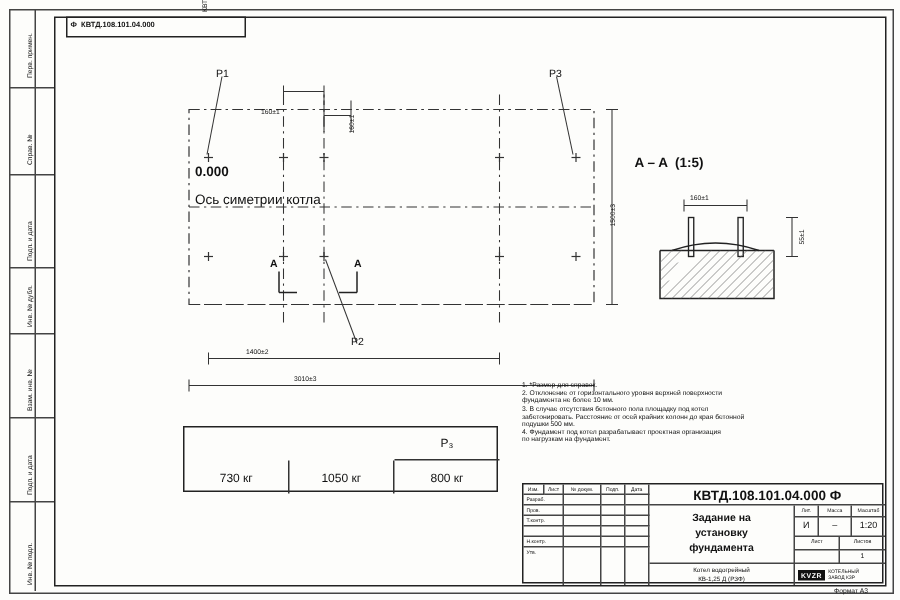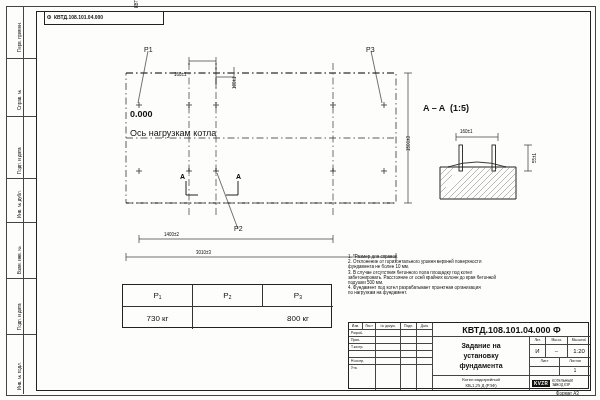--- a/index.html
+++ b/index.html
@@ -136,21 +136,21 @@
         <line x1="322" y1="40" x2="322" y2="170"></line>
         <line x1="318" y1="40" x2="326" y2="40"></line>
         <line x1="318" y1="170" x2="326" y2="170"></line>
       </g>
     </svg>
 
     <span class="txt md" style="left:108px;top:35px;">P1</span>
     <span class="txt md" style="left:330px;top:35px;">P3</span>
     <span class="txt md" style="left:198px;top:214px;">P2</span>
     <span class="txt lg b" style="left:94px;top:98px;">0.000</span>
-    <span class="txt lg" style="left:94px;top:117px;">Ось нагрузкам котла</span>
+    <span class="txt lg" style="left:94px;top:117px;">Ось симетрии котла</span>
     <span class="txt md b" style="left:144px;top:162px;">A</span>
     <span class="txt md b" style="left:200px;top:162px;">A</span>
 
     <span class="txt xs" style="left:138px;top:61px;">160±1</span>
     <span class="txt xs rot" style="left:196px;top:78px;">160±1</span>
     <span class="txt xs" style="left:128px;top:221px;">1400±2</span>
     <span class="txt xs" style="left:160px;top:239px;">3010±3</span>
     <span class="txt xs rot" style="left:370px;top:140px;">1500±3</span>
 
     <span class="txt lg b" style="left:387px;top:92px;">A – A  (1:5)</span>
@@ -205,24 +205,23 @@
       <div class="txt xs" style="position:static;display:block;">фундамента не более 10 мм.</div>
       <div class="txt xs" style="position:static;display:block;">3. В случае отсутствия бетонного пола площадку под котел</div>
       <div class="txt xs" style="position:static;display:block;">забетонировать. Расстояние от осей крайних колонн до края бетонной</div>
       <div class="txt xs" style="position:static;display:block;">подушки 500 мм.</div>
       <div class="txt xs" style="position:static;display:block;">4. Фундамент под котел разрабатывает проектная организация</div>
       <div class="txt xs" style="position:static;display:block;">по нагрузкам на фундамент.</div>
     </div>
   </div>
 
   <div id="ptable">
-    <div class="pc" style="left:0;top:0;width:70px;height:22px;">P₁</div>
-    <div class="pc" style="left:70px;top:0;width:70px;height:22px;">P₂</div>
     <div class="pc" style="left:140px;top:0;width:70px;height:22px;border-right:none;">P₃</div>
     <div class="pc" style="left:0;top:22px;width:70px;height:22px;border-bottom:none;">730 кг</div>
+    <div class="pc" style="left:70px;top:22px;width:70px;height:22px;border-bottom:none;">1050 кг</div>
     <div class="pc" style="left:140px;top:22px;width:70px;height:22px;border-right:none;border-bottom:none;">800 кг</div>
   </div>
 
   <div class="tbl" style="left:348px;top:322px;width:241px;height:67px;">
 
     <div class="cell ctr b noborderR" style="left:84px;top:0;width:157px;height:14px;font-size:9px;padding-top:2px;">КВТД.108.101.04.000 Ф</div>
 
     <div class="cell ctr" style="left:0;top:0;width:14px;height:7px;font-size:3.4px;">Изм.</div>
     <div class="cell ctr" style="left:14px;top:0;width:13px;height:7px;font-size:3.4px;">Лист</div>
     <div class="cell ctr" style="left:27px;top:0;width:25px;height:7px;font-size:3.4px;">№ докум.</div>

